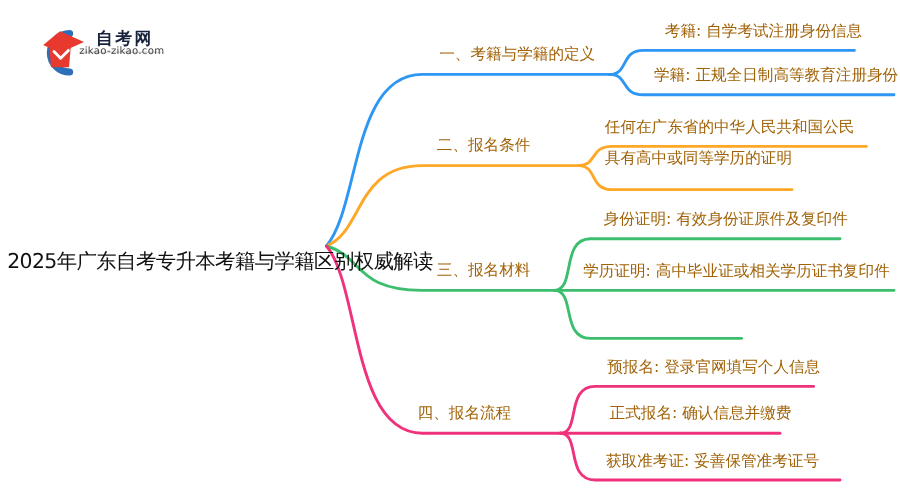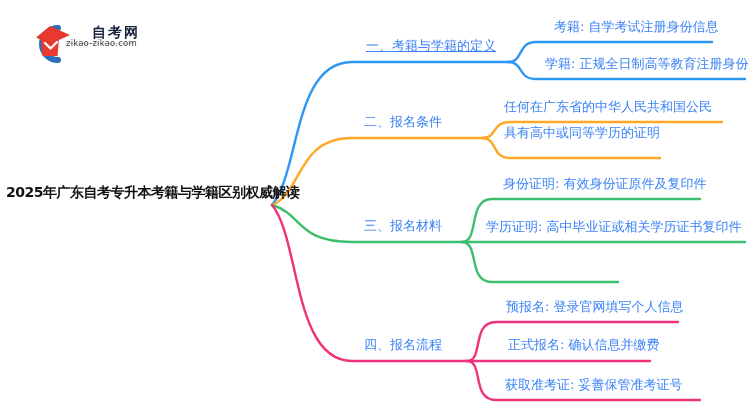--- a/index.html
+++ b/index.html
@@ -13,43 +13,43 @@
     background:#ffffff;
     overflow:hidden;
   }
   .edges{
     position:absolute;left:0;top:0;width:750px;height:410px;
   }
   .edges path{fill:none;stroke-width:2.4;stroke-linecap:round;}
   .label{
     position:absolute;
     white-space:nowrap;
-    color:#3b82f6;
+    color:#a16207;
     font-size:13px;
     line-height:18px;
   }
   .root-title{
     position:absolute;
-    left:6px;top:182px;
+    left:6px;top:208px;
     width:266px;
     white-space:nowrap;
-    font-size:14px;
-    font-weight:bold;
+    font-size:17px;
+    font-weight:normal;
     letter-spacing:-0.5px;
     color:#111111;
     line-height:20px;
   }
   .branch-label{font-weight:500;}
   
   .logo{position:absolute;left:28px;top:14px;width:150px;height:52px;}
   .logo-icon{position:absolute;left:0;top:6px;}
   .site-name{
     position:absolute;left:52px;top:10px;
     font-size:14px;font-weight:bold;color:#17233d;
-    letter-spacing:2px;white-space:nowrap;margin-left:12px;
+    letter-spacing:2px;white-space:nowrap;
   }
   .logo-divider{
     position:absolute;left:38px;top:29px;
     width:68px;height:1px;background:#cccccc;
   }
   .site-url{
     position:absolute;left:38px;top:24px;
     font-size:8.5px;color:#444444;white-space:nowrap;
     letter-spacing:0.2px;
   }
@@ -93,30 +93,30 @@
       </g>
       <polyline points="17,23 22.5,28.5 29,22" fill="none" stroke="#ffffff" stroke-width="2.4" stroke-linecap="round" stroke-linejoin="round"></polyline>
     </svg>
     <div class="site-name">自考网</div>
     <div class="logo-divider"></div>
     <div class="site-url">zikao-zikao.com</div>
   </div>
 
   <div class="root-title">2025年广东自考专升本考籍与学籍区别权威解读</div>
 
-  <div class="label branch-label" style="left:366px;top:37px;text-decoration:underline;">一、考籍与学籍的定义</div>
+  <div class="label branch-label" style="left:366px;top:37px;">一、考籍与学籍的定义</div>
   <div class="label" style="left:554px;top:18px;">考籍: 自学考试注册身份信息</div>
   <div class="label" style="left:545px;top:55px;">学籍: 正规全日制高等教育注册身份</div>
 
   <div class="label branch-label" style="left:364px;top:113px;">二、报名条件</div>
   <div class="label" style="left:504px;top:98px;">任何在广东省的中华人民共和国公民</div>
   <div class="label" style="left:504px;top:124px;">具有高中或同等学历的证明</div>
 
   <div class="label branch-label" style="left:364px;top:217px;">三、报名材料</div>
   <div class="label" style="left:503px;top:175px;">身份证明: 有效身份证原件及复印件</div>
   <div class="label" style="left:486px;top:218px;">学历证明: 高中毕业证或相关学历证书复印件</div>
 
-  <div class="label branch-label" style="left:364px;top:336px;text-align:center;">四、报名流程</div>
+  <div class="label branch-label" style="left:348px;top:336px;text-align:center;">四、报名流程</div>
   <div class="label" style="left:506px;top:298px;">预报名: 登录官网填写个人信息</div>
   <div class="label" style="left:508px;top:336px;">正式报名: 确认信息并缴费</div>
   <div class="label" style="left:505px;top:376px;">获取准考证: 妥善保管准考证号</div>
 
 </div>
 
 </body></html>

